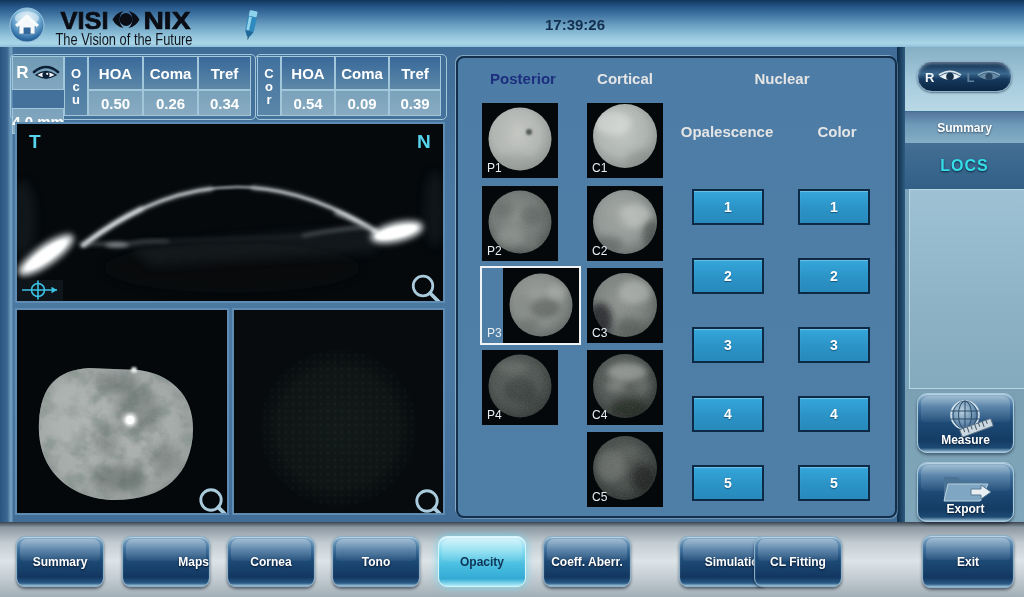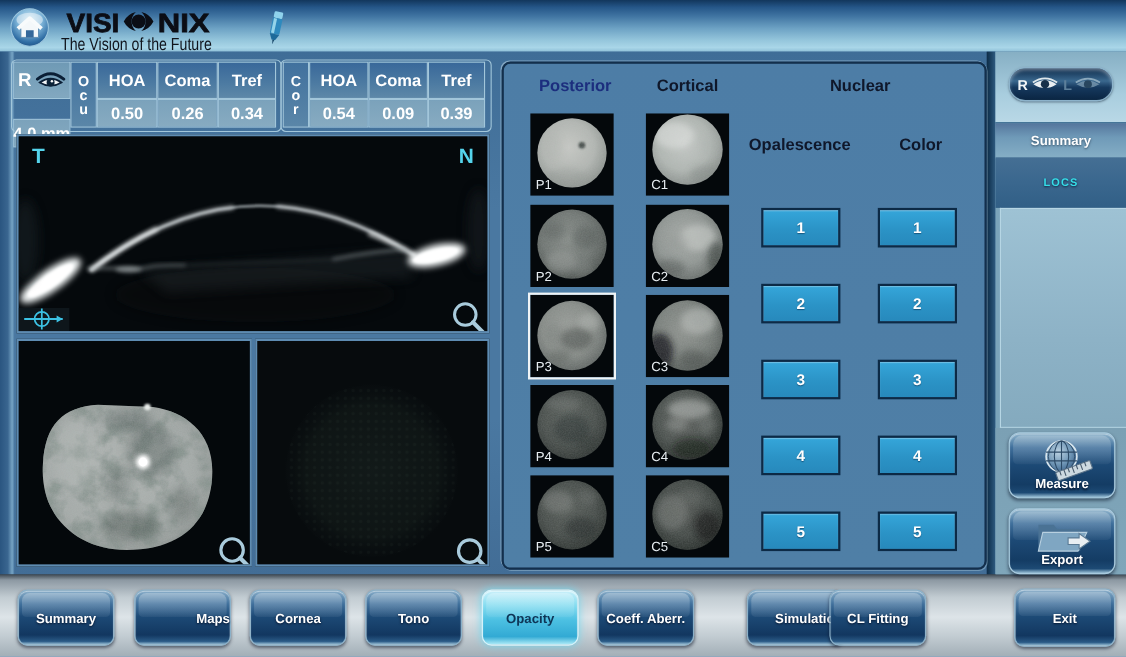--- a/index.html
+++ b/index.html
@@ -30,39 +30,39 @@
 .vert{background:linear-gradient(180deg,#41719e 0%,#5a86a8 100%);font-size:13px;line-height:13px;text-align:center;}
 
 
 .imgpanel{box-sizing:border-box;border:2px solid #5e8cb2;background:#05090c;}
 
 
 #locs{left:456px;top:56px;width:441px;height:462px;box-sizing:border-box;
  border:2px solid #132f4c;border-radius:8px;
  background:linear-gradient(180deg,#4d7da6 0%,#4f7fa6 100%);
  box-shadow:-1px -1px 0 rgba(215,235,245,0.45),1px 1px 0 rgba(190,220,235,0.35);}
-.lhdr{position:absolute;font-size:15px;font-weight:bold;color:#0f172a;white-space:nowrap;transform:translateX(-50%);}
+.lhdr{position:absolute;font-size:15px;font-weight:bold;color:#e5e5e5;white-space:nowrap;transform:translateX(-50%);}
 .thumb{position:absolute;width:76px;height:75px;}
 .tlabel{position:absolute;left:5px;bottom:3px;color:#e8eef2;font-size:12px;}
 .numbtn{position:absolute;width:72px;height:36px;box-sizing:border-box;border:2px solid #0c2a46;
  background:linear-gradient(180deg,#35a6da 0%,#2b93c6 55%,#2789bc 100%);box-shadow:inset 0 1px 1px rgba(255,255,255,.3);
  color:#fff;font-size:14px;font-weight:bold;display:flex;align-items:center;justify-content:center;
  text-shadow:0 1px 1px rgba(0,30,60,.5);}
 
 
 #sidebar{left:905px;top:47px;width:119px;height:475px;background:#7ba4ba;}
 #sbtop{left:905px;top:47px;width:119px;height:64px;
  background:linear-gradient(180deg,#86afc4 0%,#a8cdde 60%,#b9d8e6 100%);}
 #sbsummary{left:905px;top:111px;width:119px;height:32px;border-top:1px solid #3f6f94;
  background:linear-gradient(180deg,#54759c 0%,#6f9ab8 40%,#86afc6 100%);
  color:#fff;font-size:12px;font-weight:bold;display:flex;align-items:center;justify-content:center;
  text-shadow:0 1px 2px rgba(0,20,40,.6);}
 #sblocs{left:905px;top:143px;width:119px;height:46px;
  background:linear-gradient(180deg,#456f94 0%,#3a678e 50%,#315f86 100%);
- color:#35dee8;font-size:10px;font-weight:bold;letter-spacing:1px;
+ color:#35dee8;font-size:16px;font-weight:bold;letter-spacing:1px;
  display:flex;align-items:center;justify-content:center;text-shadow:0 1px 2px rgba(0,20,40,.8);}
 #sbpanel{left:909px;top:189px;width:115px;height:200px;box-sizing:border-box;
  border:1px solid #b6d6e4;border-right:none;
  background:linear-gradient(180deg,#9ec2d4 0%,#8db2c6 60%,#84aabe 100%);}
 #sbbottom{left:905px;top:389px;width:119px;height:133px;
  background:linear-gradient(180deg,#7ba0b4 0%,#7fa6ba 100%);}
 
 .glossybtn{position:absolute;box-sizing:border-box;border-radius:10px;border:1px solid #a8cade;
  background:linear-gradient(180deg,#8fb4cc 0%,#40709c 22%,#1d4a76 48%,#143c64 80%,#1d4a74 93%,#9cc2d8 100%);
  box-shadow:inset 0 1px 1px rgba(255,255,255,.45),0 2px 3px rgba(0,10,30,.45);
@@ -161,20 +161,21 @@
           <stop offset="100%" stop-color="#242a27"></stop>
         </radialGradient>
       </defs>
     </svg>
   <div id="topbar" class="abs"></div>
   <div id="mainbg" class="abs"></div>
   <div id="leftframe" class="abs"></div>
   <div id="darkstrip" class="abs"></div>
   <div id="bottombar" class="abs"></div>
 
+  <div id="clock" class="abs">17:39:26</div>
 
 <svg class="abs" style="left:9px;top:7px;" width="36" height="36" viewBox="0 0 36 36">
 <defs>
 <radialGradient id="homebg" cx="50%" cy="30%" r="75%">
 <stop offset="0%" stop-color="#cfe8f4"></stop>
           <stop offset="45%" stop-color="#7db4d8"></stop>
 <stop offset="80%" stop-color="#2f6da4"></stop>
           <stop offset="100%" stop-color="#1c4e80"></stop>
 </radialGradient>
 </defs>
@@ -409,21 +410,21 @@
         <g clip-path="circle(31.5px at 38px 36px)">
           <ellipse cx="28" cy="52" rx="14" ry="10" fill="#b0b4b1" opacity="0.3" filter="url(#b3)"></ellipse>
           <ellipse cx="50" cy="30" rx="12" ry="10" fill="#3f4744" opacity="0.35" filter="url(#b3)"></ellipse>
           <ellipse cx="22" cy="24" rx="10" ry="8" fill="#474e4b" opacity="0.3" filter="url(#b3)"></ellipse>
           <ellipse cx="48" cy="58" rx="10" ry="7" fill="#868c89" opacity="0.3" filter="url(#b3)"></ellipse>
           <rect width="76" height="75" filter="url(#grain)" opacity="0.45"></rect>
         </g>
       </svg>
       <span class="tlabel">P2</span>
     </div>
-<div class="thumb" style="left:482px;top:268px;outline:2px solid #f0f4f6;outline-offset:0px;" id="thP3">
+<div class="thumb" style="left:482px;top:268px;outline:2px solid #f0f4f6;outline-offset:0px;padding-left:21px;" id="thP3">
       <svg width="76" height="75" viewBox="0 0 76 75" style="display:block">
         <rect width="76" height="75" fill="#04080b"></rect>
         <circle cx="38" cy="37" r="31.5" fill="url(#gP3)"></circle>
         <g clip-path="circle(31.5px at 38px 37px)">
           <ellipse cx="42" cy="40" rx="15" ry="10" fill="#3d433f" opacity="0.5" filter="url(#b3)"></ellipse>
           <ellipse cx="27" cy="56" rx="10" ry="6" fill="#4a504c" opacity="0.35" filter="url(#b3)"></ellipse>
           <ellipse cx="54" cy="24" rx="10" ry="8" fill="#c4c8c4" opacity="0.35" filter="url(#b3)"></ellipse>
           <ellipse cx="22" cy="36" rx="8" ry="10" fill="#6e7471" opacity="0.3" filter="url(#b3)"></ellipse>
           <rect width="76" height="75" filter="url(#grain)" opacity="0.45"></rect>
         </g>
@@ -435,33 +436,20 @@
         <rect width="76" height="75" fill="#04080b"></rect>
         <circle cx="38" cy="36" r="31.5" fill="url(#gP4)"></circle>
         <g clip-path="circle(31.5px at 38px 36px)">
           <ellipse cx="38" cy="40" rx="16" ry="13" fill="#23292b" opacity="0.5" filter="url(#b3)"></ellipse>
           <ellipse cx="30" cy="17" rx="16" ry="6" fill="#868b88" opacity="0.3" filter="url(#b3)"></ellipse>
           <ellipse cx="52" cy="52" rx="10" ry="8" fill="#2a302d" opacity="0.4" filter="url(#b3)"></ellipse>
           <rect width="76" height="75" filter="url(#grain)" opacity="0.45"></rect>
         </g>
       </svg>
       <span class="tlabel">P4</span>
-    </div>
-<div class="thumb" style="left:482px;top:432px;" id="thP5">
-      <svg width="76" height="75" viewBox="0 0 76 75" style="display:block">
-        <rect width="76" height="75" fill="#04080b"></rect>
-        <circle cx="38" cy="36" r="31.5" fill="url(#gP5)"></circle>
-        <g clip-path="circle(31.5px at 38px 36px)">
-          <ellipse cx="25" cy="24" rx="14" ry="10" fill="#8e928f" opacity="0.4" filter="url(#b3)"></ellipse>
-          <ellipse cx="46" cy="48" rx="14" ry="10" fill="#1c2220" opacity="0.5" filter="url(#b3)"></ellipse>
-          <ellipse cx="52" cy="20" rx="9" ry="7" fill="#787d7a" opacity="0.3" filter="url(#b3)"></ellipse>
-          <rect width="76" height="75" filter="url(#grain)" opacity="0.45"></rect>
-        </g>
-      </svg>
-      <span class="tlabel">P5</span>
     </div>
 <div class="thumb" style="left:587px;top:103px;" id="thC1">
       <svg width="76" height="75" viewBox="0 0 76 75" style="display:block">
         <rect width="76" height="75" fill="#04080b"></rect>
         <circle cx="38" cy="33" r="32" fill="url(#gC1)"></circle>
         <g clip-path="circle(32px at 38px 33px)">
           <ellipse cx="26" cy="20" rx="18" ry="12" fill="#e6e8e6" opacity="0.5" filter="url(#b3)"></ellipse>
           <ellipse cx="54" cy="56" rx="14" ry="9" fill="#7e8481" opacity="0.4" filter="url(#b3)"></ellipse>
           <ellipse cx="60" cy="30" rx="8" ry="12" fill="#aab0ad" opacity="0.3" filter="url(#b3)"></ellipse>
           <rect width="76" height="75" filter="url(#grain)" opacity="0.45"></rect>

